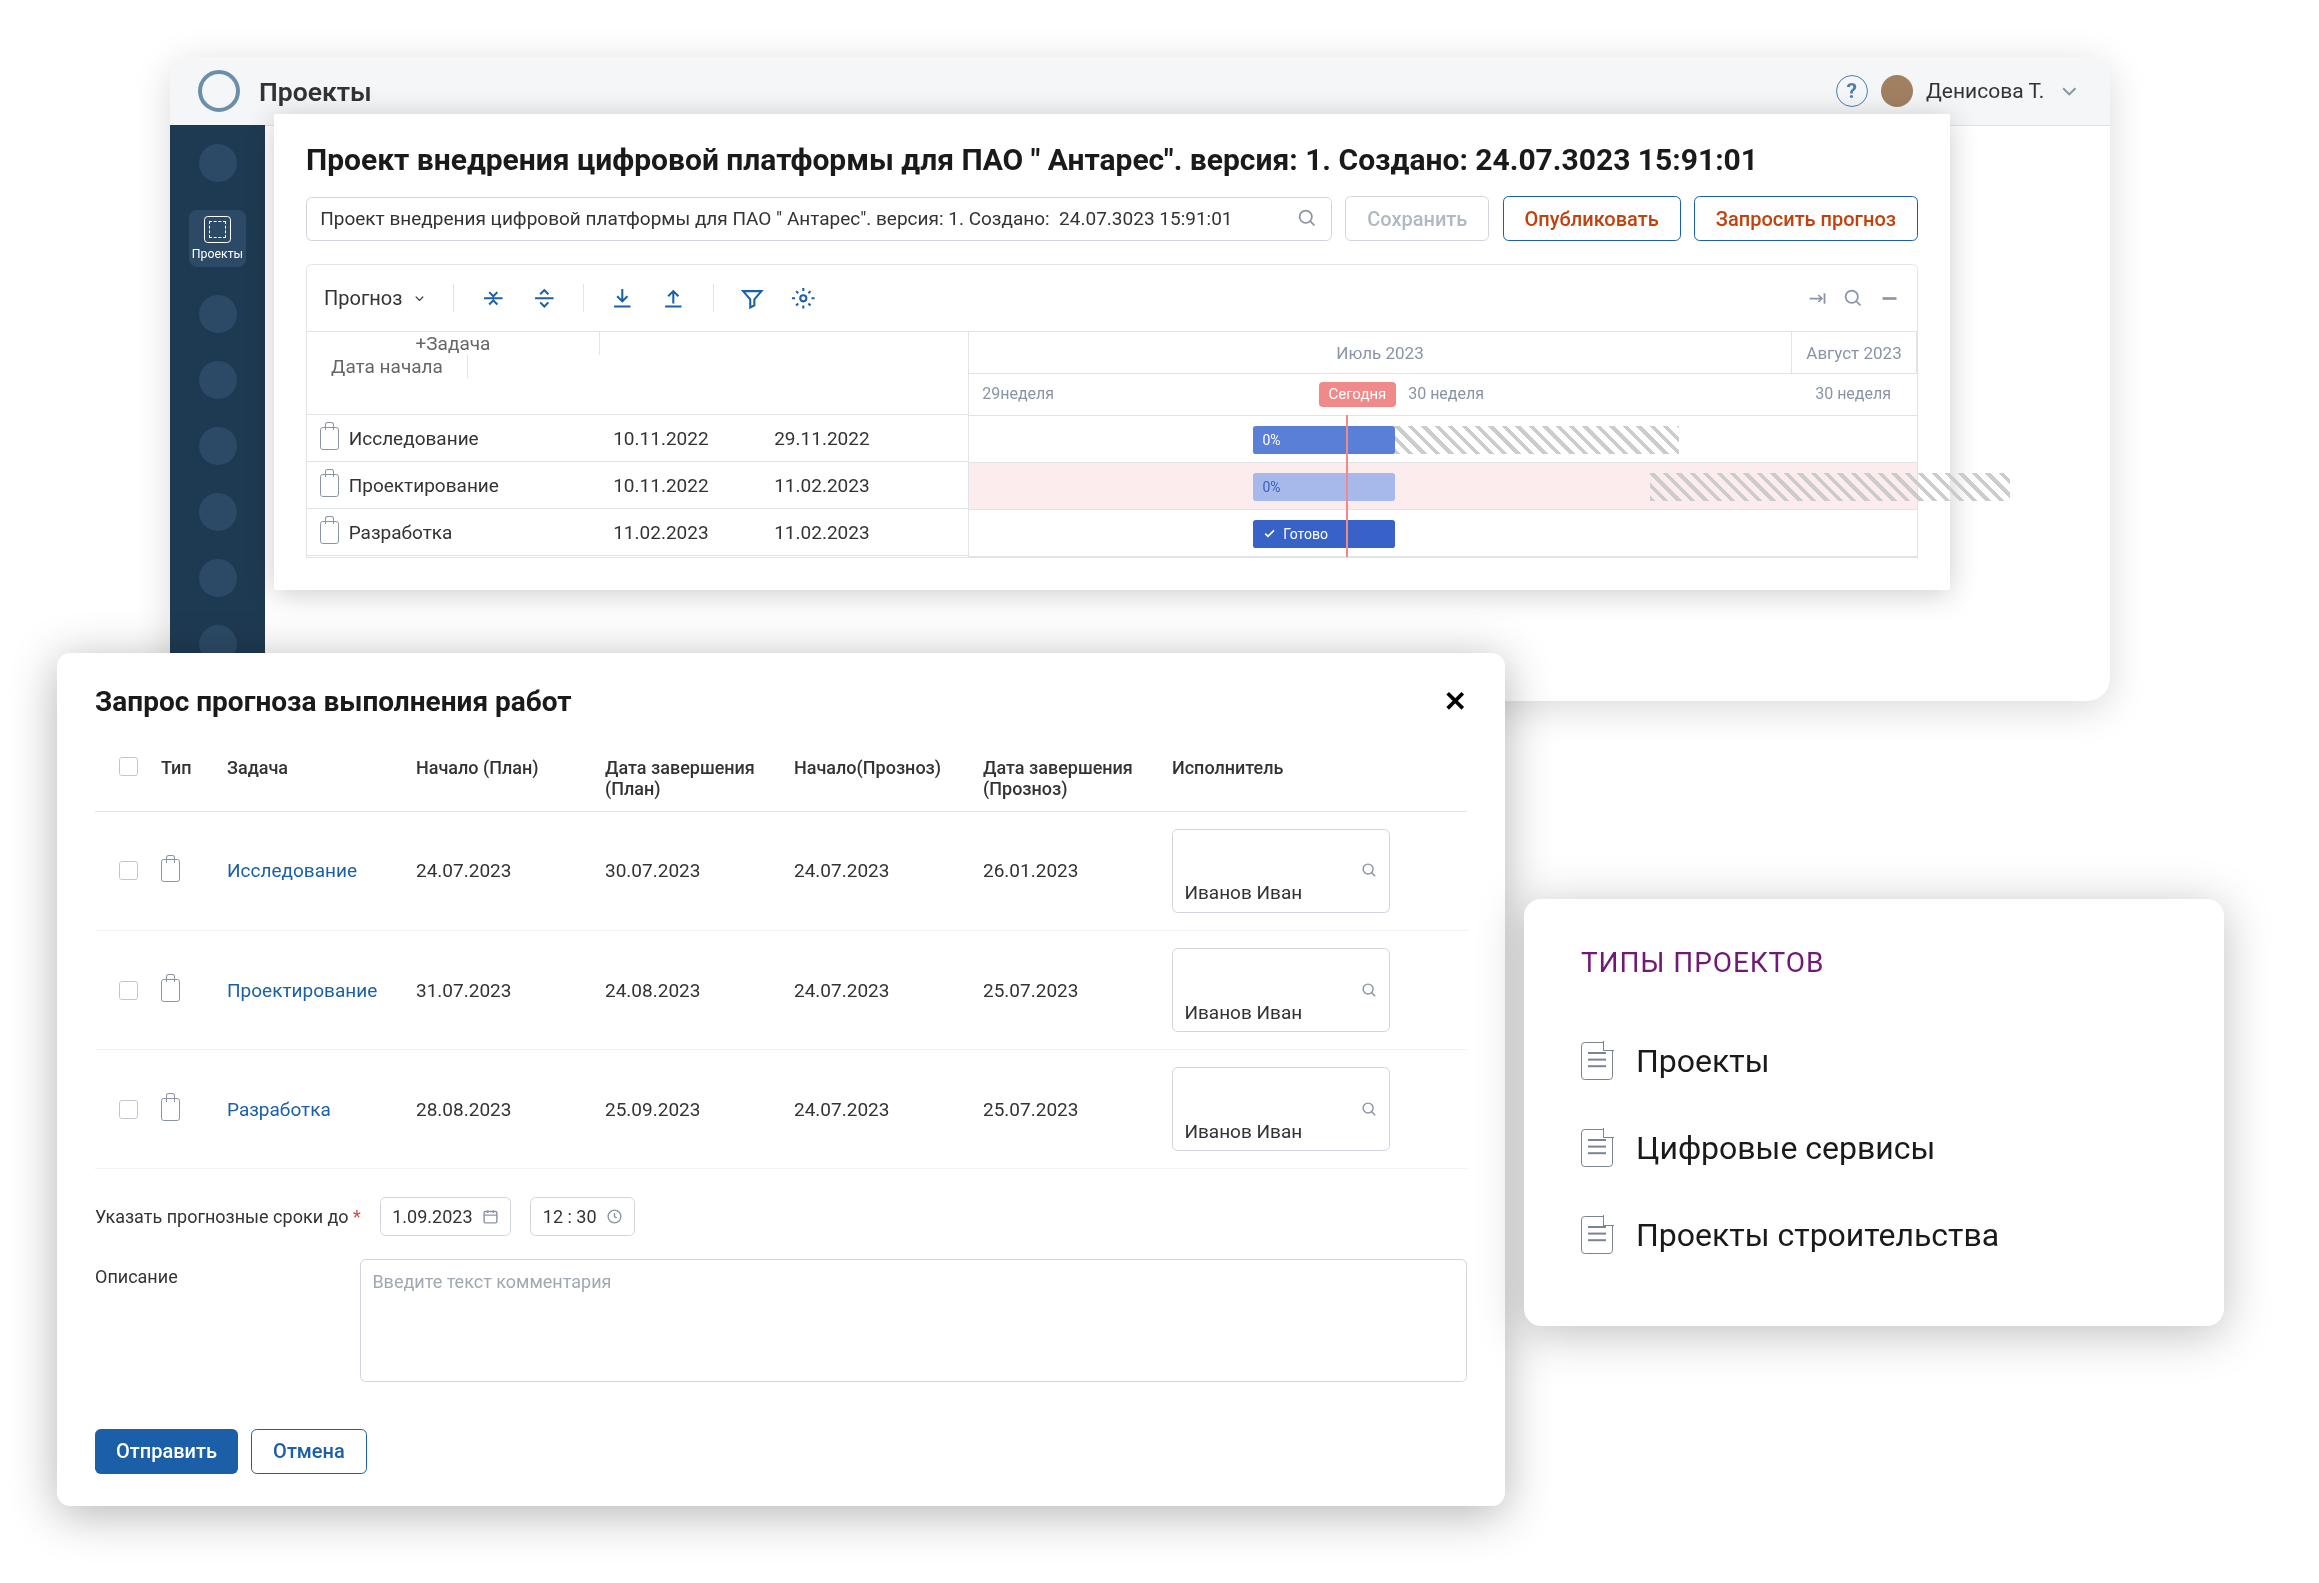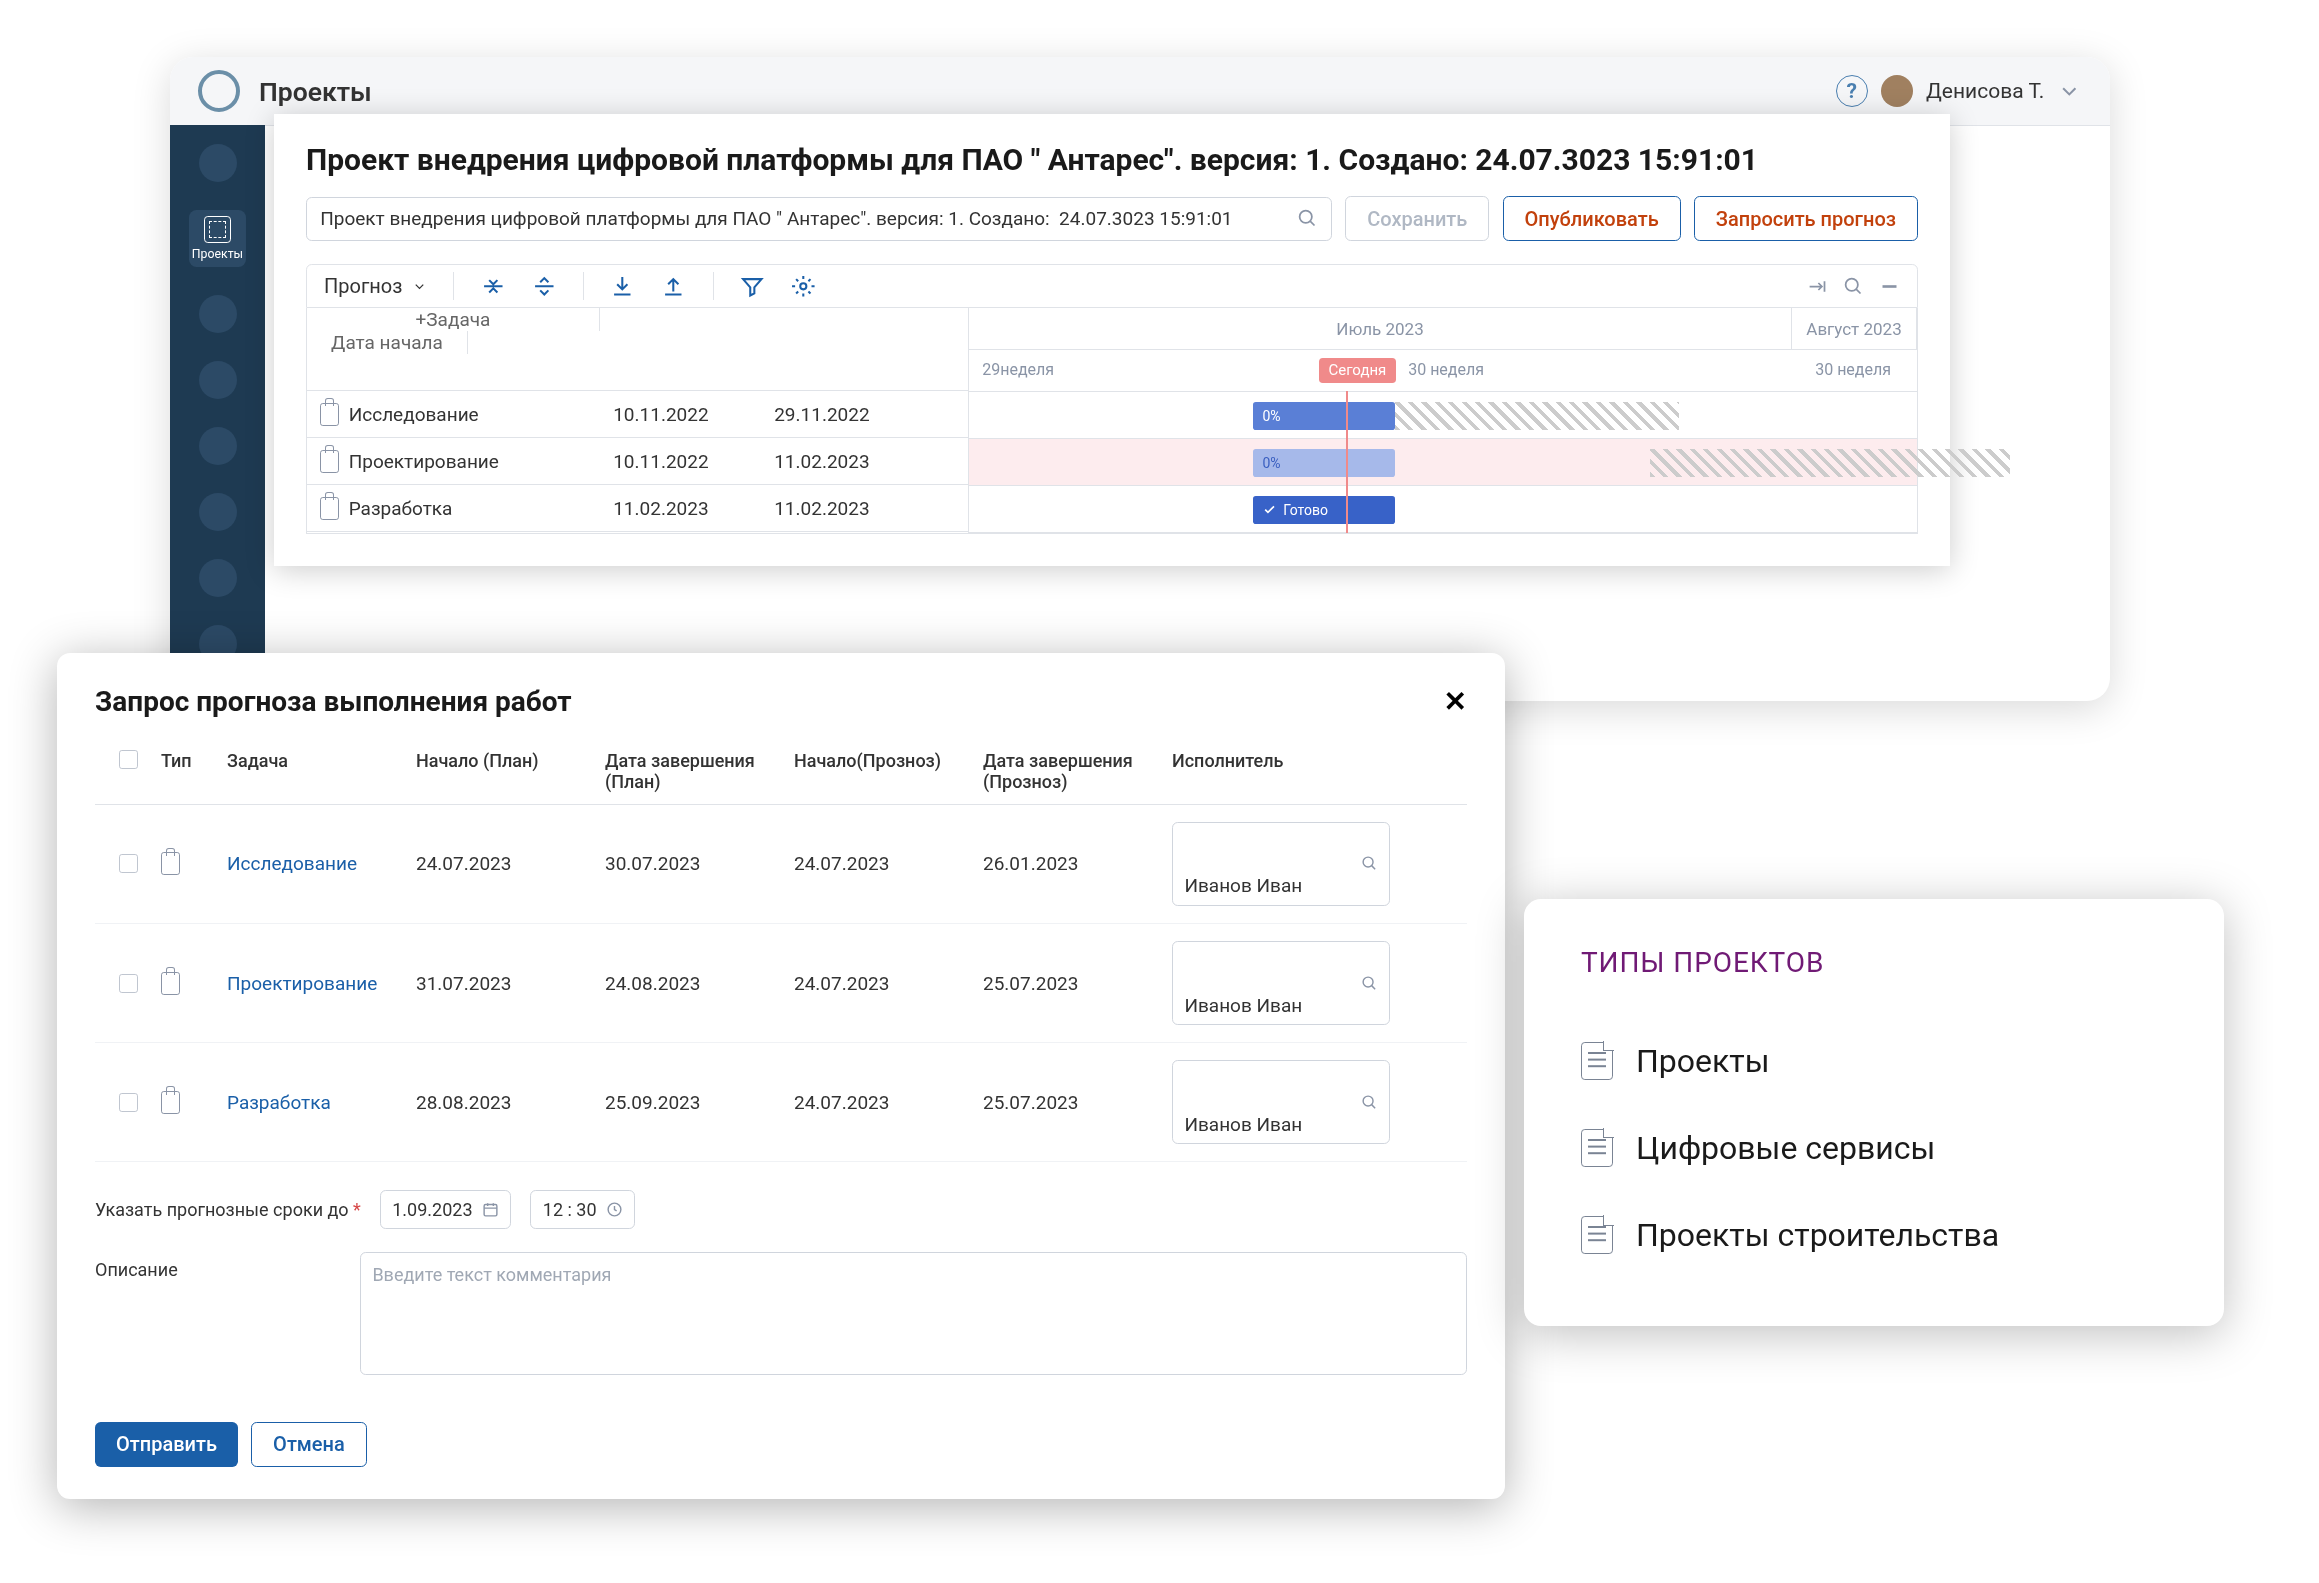--- a/index.html
+++ b/index.html
@@ -27,21 +27,21 @@
 .main-panel { position: absolute; top: 114px; left: 274px; width: 1676px; background: #fff; border-radius: 0; box-shadow: 0 3.8px 28px rgba(0,0,0,0.2); padding: 28px 32px 32px; }
 .main-title { font-size: 30px; font-weight: 700; color: #1a1a1a; margin-bottom: 19px; }
 .title-row { display: flex; align-items: center; gap: 13.2px; margin-bottom: 23px; }
 .search-box { flex: 1; display: flex; align-items: center; border: 0.9px solid #d0d5dd; border-radius: 5.7px; padding: 9.5px 13.2px; gap: 9.5px; }
 .search-box input { border: none; flex: 1; font-size: 19px; color: #333; outline: none; }
 .btn { padding: 9.5px 21px; border-radius: 5.7px; font-size: 20px; font-weight: 500; cursor: pointer; white-space: nowrap; }
 .btn-disabled { border: 0.9px solid #d0d5dd; background: #fff; color: #b0b8c4; }
 .btn-outline { border: 1.9px solid #1a5fa8; background: #fff; color: #c2410c; }
 
 
-.toolbar { display: flex; align-items: center; border: 0.9px solid #e0e3e8; border-radius: 5.7px 5.7px 0 0; padding: 7px 17px; gap: 26.5px; }
+.toolbar { display: flex; align-items: center; border: 0.9px solid #e0e3e8; border-radius: 5.7px 5.7px 0 0; padding: 19px 17px; gap: 26.5px; }
 .toolbar-sel { display: flex; align-items: center; gap: 9.5px; font-size: 20px; color: #333; }
 .toolbar-divider { width: 0.9px; height: 28px; background: #e0e3e8; }
 .tb-icon { width: 24.6px; height: 24.6px; color: #1a5fa8; }
 .toolbar-right { margin-left: auto; display: flex; gap: 15px; align-items: center; color: #8a94a6; }
 
 
 .gantt { display: flex; border: 0.9px solid #e0e3e8; border-top: none; }
 .gantt-left { width: 662px; border-right: 0.9px solid #e0e3e8; }
 .gantt-head { display: flex; height: 83px; border-bottom: 0.9px solid #e0e3e8; flex-direction: column; }
 .gantt-col1 { width: 293px; border-right: 0.9px solid #e0e3e8; display: flex; align-items: center; justify-content: center; font-size: 19px; color: #666; }
@@ -64,21 +64,21 @@
 .gantt-right-row { height: 47px; border-bottom: 0.9px solid #e0e3e8; position: relative; }
 .bar { position: absolute; height: 28px; top: 9.5px; border-radius: 2.8px; display: flex; align-items: center; padding: 0 9.5px; color: #fff; font-size: 14px; }
 .bar-solid { background: #5a7fd6; }
 .bar-light { background: #a6b9ea; }
 .bar-done { background: #3862c8; gap: 7.6px; }
 .hatch { position: absolute; top: 9.5px; height: 28px; background: repeating-linear-gradient(45deg, #ccc 0 3.8px, transparent 3.8px 9.5px); }
 .row-pink { background: #fdecee; }
 
 
 .modal { position: absolute; top: 653px; left: 57px; width: 1448px; background: #fff; border-radius: 13.2px; box-shadow: 0 7.6px 47px rgba(0,0,0,0.3); padding: 32px 38px; }
-.modal-head { display: flex; align-items: center; margin-bottom: 21px; }
+.modal-head { display: flex; align-items: center; margin-bottom: 28px; }
 .modal-title { font-size: 28px; font-weight: 700; color: #1a1a1a; flex: 1; }
 .close-x { font-size: 28px; font-weight: 700; cursor: pointer; }
 .modal-table-head { display: flex; border-bottom: 0.9px solid #e0e3e8; padding: 11.4px 0; font-size: 18px; color: #333; font-weight: 500; }
 .mth-cb { width: 66px; display: flex; justify-content: center; }
 .mth-type { width: 66px; }
 .mth-task { width: 189px; }
 .mth-c { width: 189px; }
 .mth-exec { flex: 1; }
 .modal-row { display: flex; align-items: center; padding: 17px 0; border-bottom: 0.9px solid #f0f2f5; font-size: 19px; color: #333; }
 .modal-row .task { color: #1a5fa8; }

